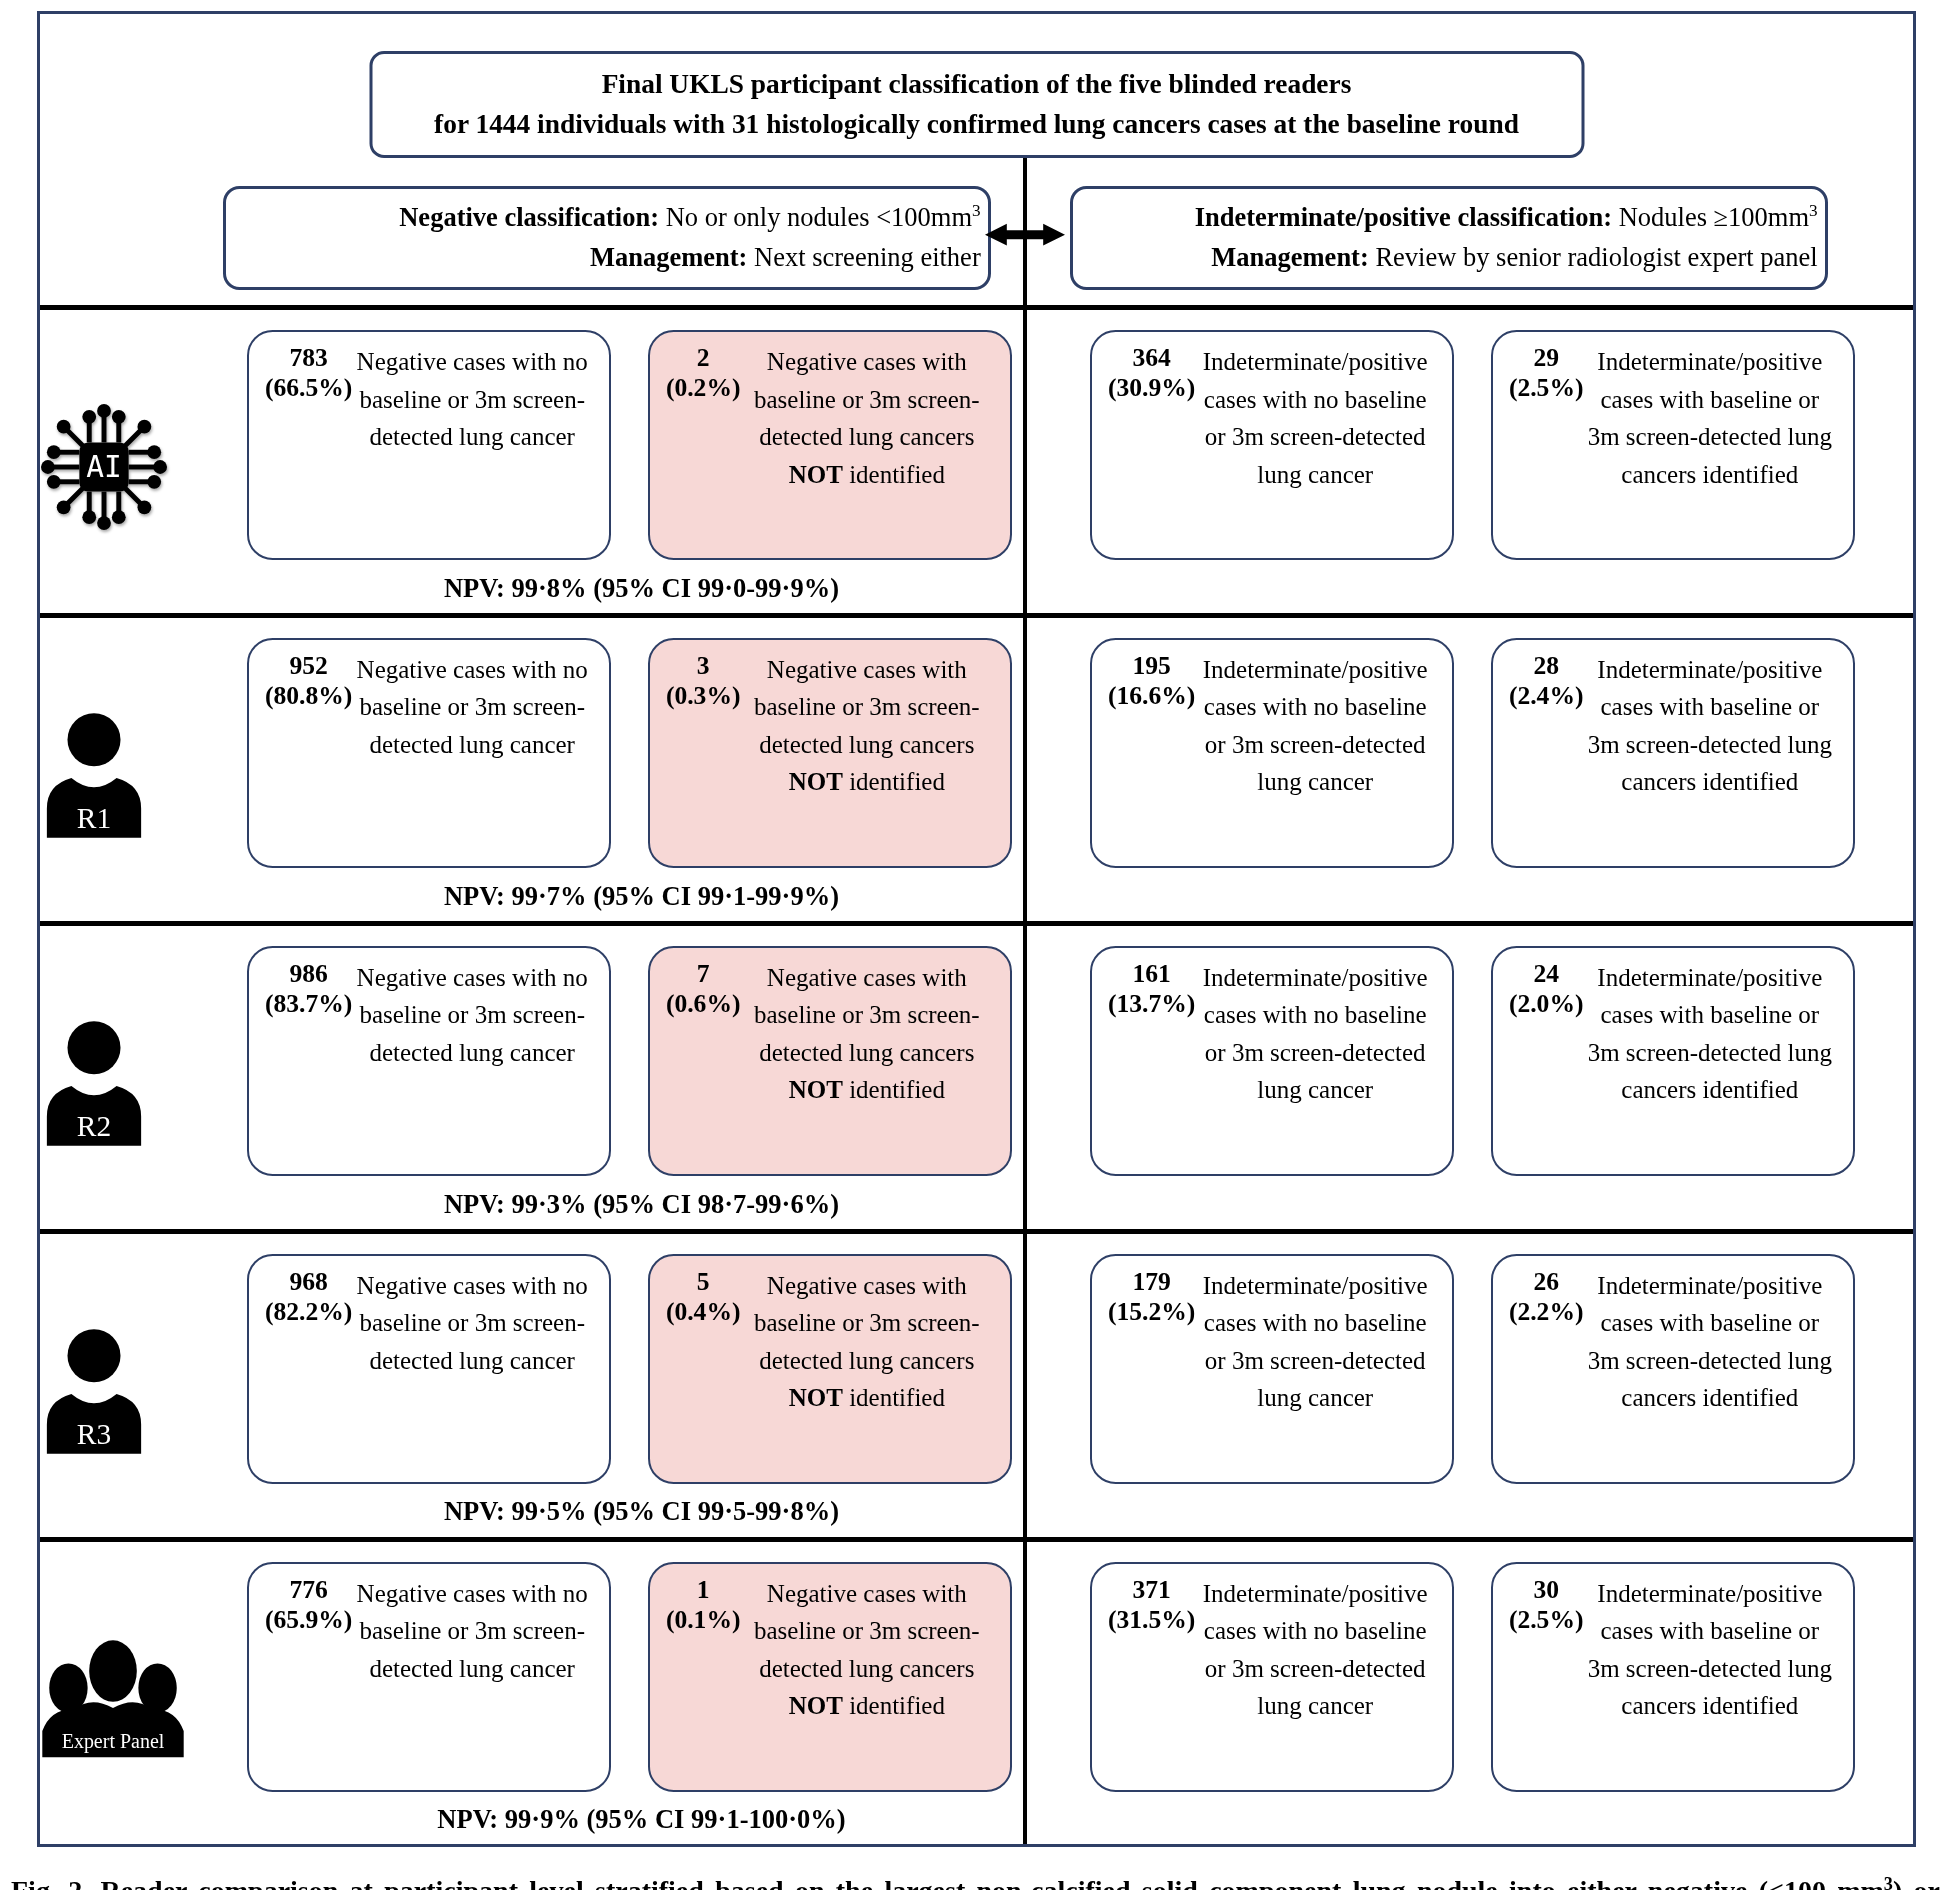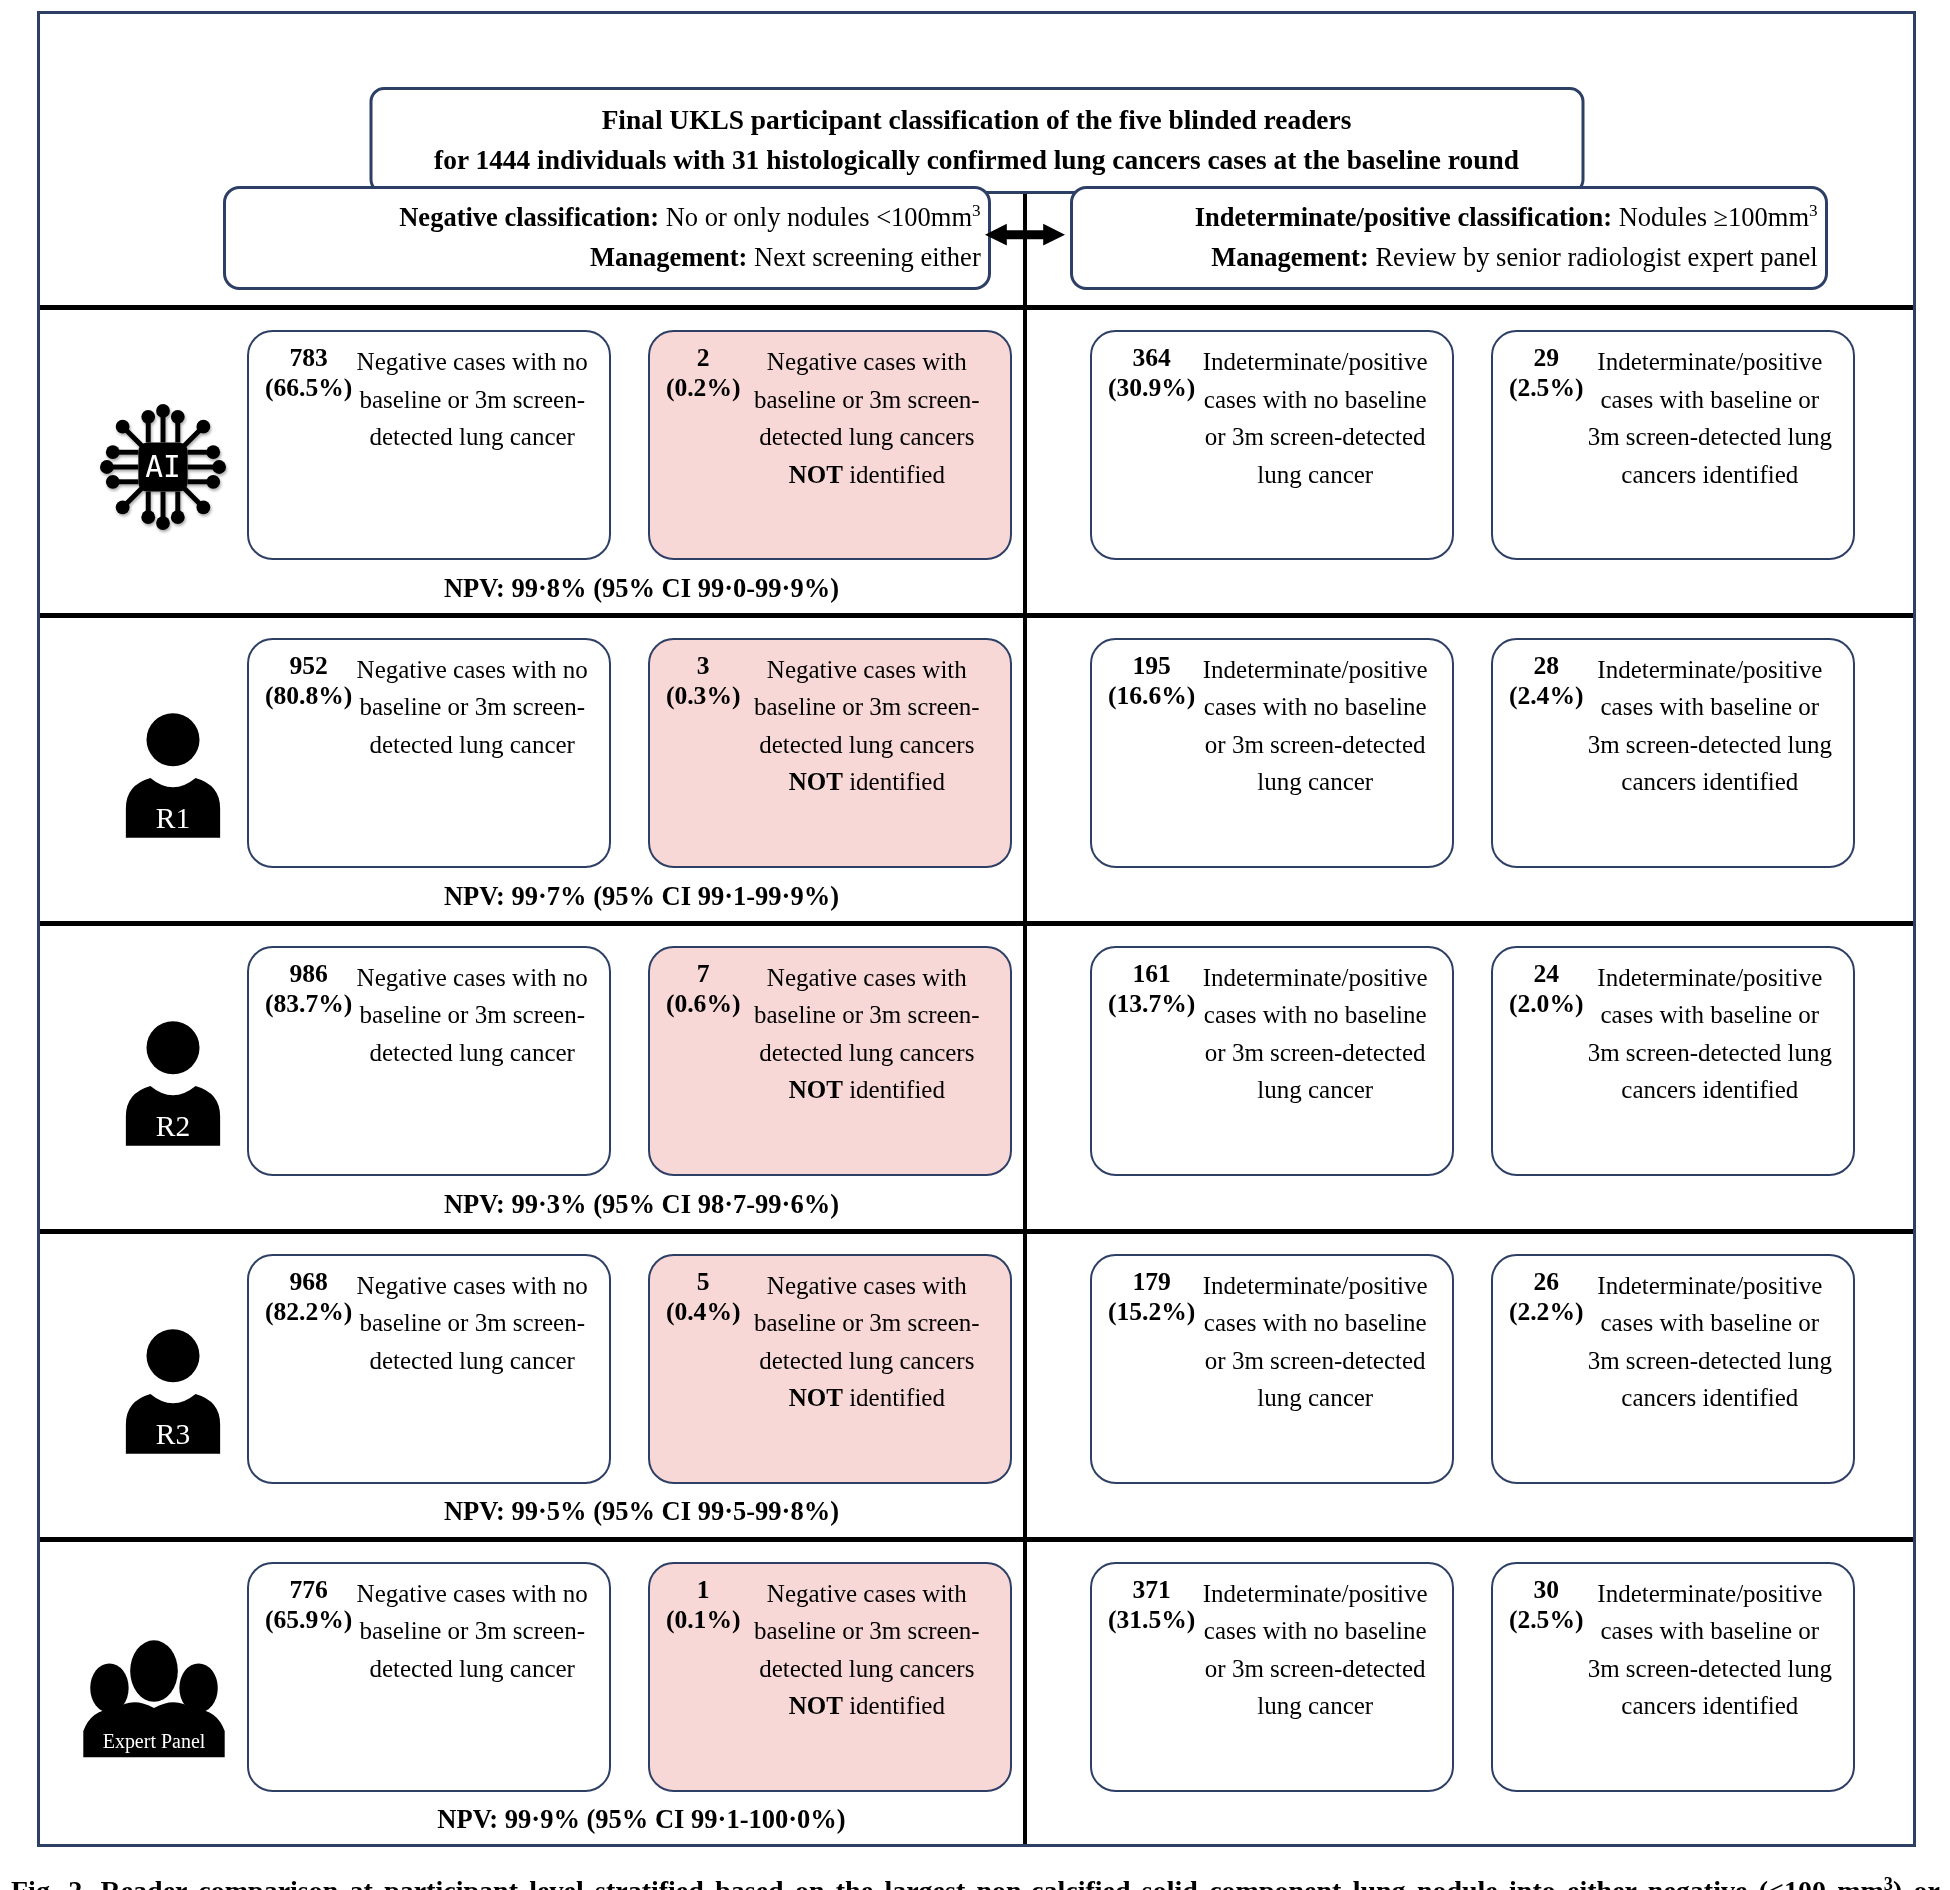--- a/index.html
+++ b/index.html
@@ -18,21 +18,21 @@
     position:absolute; left:983px; top:135px; bottom:0;
     width:3.7px; background:#000; z-index:1;
   }
   
   .header-sec{ position:relative; height:291px; }
   .title-box{
     position:absolute; left:50%; top:37px; transform:translateX(-50%);
     width:1215px; box-sizing:border-box;
     border:3.7px solid #2e3f66; border-radius:14.6px;
     padding:11px 12.8px; background:#fff; z-index:2;
-    text-align:center; font-weight:bold; font-size:27.4px; line-height:1.45;margin-top:36px;
+    text-align:center; font-weight:bold; font-size:27.4px; line-height:1.45;
   }
   .class-row{
     position:absolute; top:172px; left:0; width:100%;
     display:flex; z-index:2;
   }
   .class-box{
     box-sizing:border-box; background:#fff;
     border:3.7px solid #2e3f66; border-radius:16.4px;
     padding:9.1px 7.3px; text-align:right;
     font-size:26.5px; line-height:1.5;
@@ -45,21 +45,21 @@
   }
   sup{ font-size:65%; }
   
   .row{
     position:relative; display:flex; align-items:flex-start;
     border-top:5.5px solid #000;
     min-height:272px; padding:20px 0 9.1px 0;
   }
   .icon-col{
     width:187px; align-self:stretch;
-    display:flex; align-items:center; justify-content:flex-end;
+    display:flex; align-items:center; justify-content:flex-start;
   }
   .half-left{ width:804px; display:flex; flex-direction:column; align-items:center; }
   .half-right{ flex:1; display:flex; justify-content:center; }
   .pair{ display:flex; gap:37px; }
   .box{
     width:364px; min-height:230px; box-sizing:border-box;
     border:2.7px solid #2e3f66; border-radius:25.6px; background:#fff;
     display:flex; flex-direction:row; justify-content:center;
     padding:11px 16.4px; text-align:center;
   }

